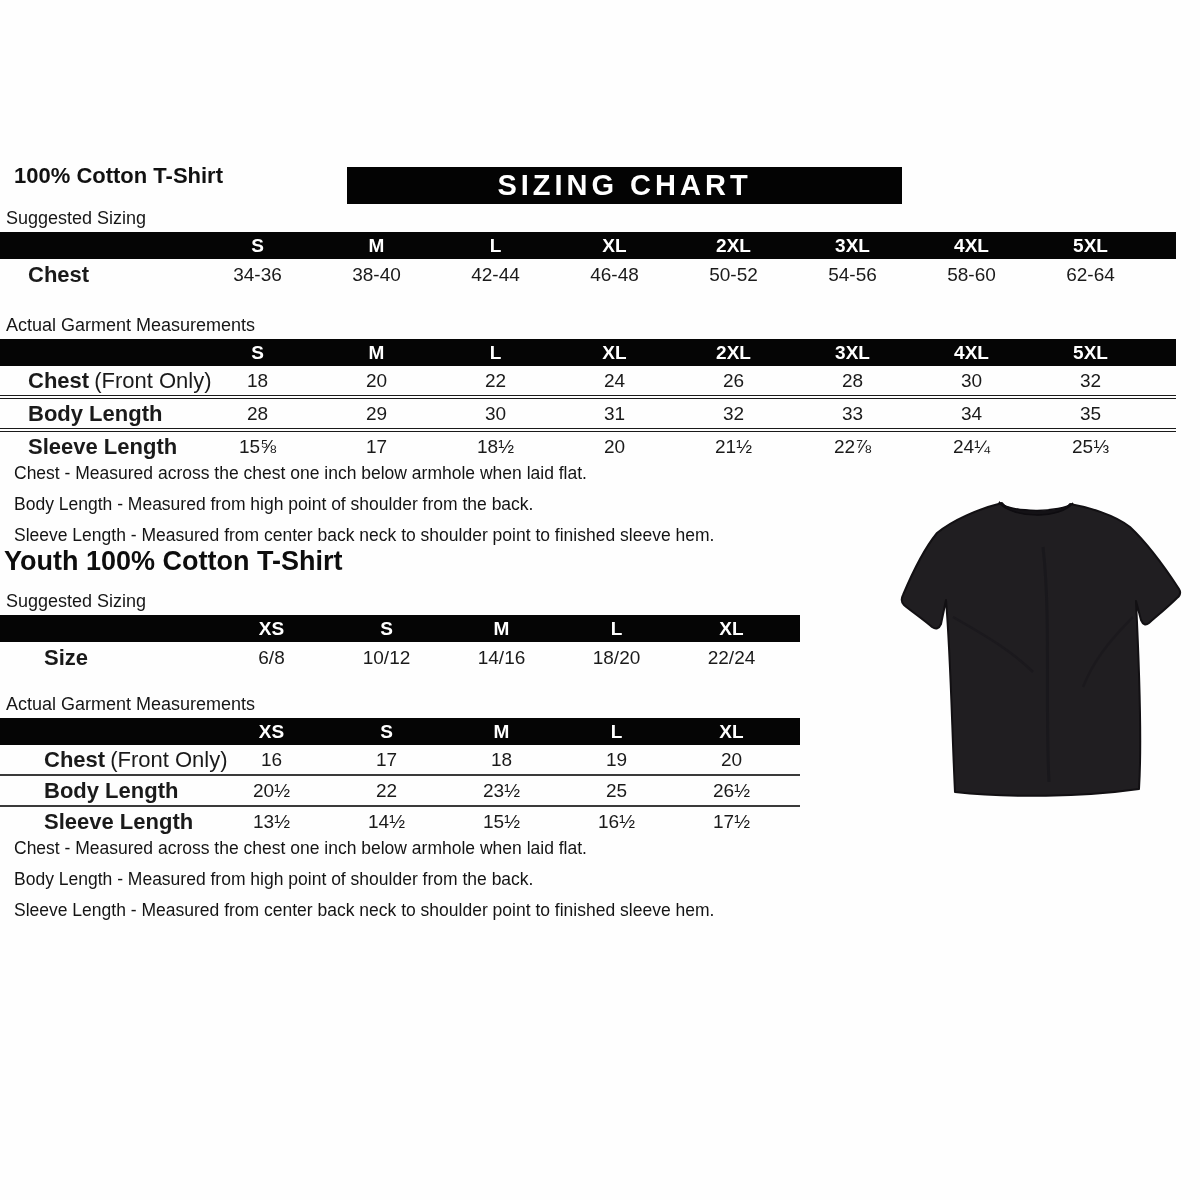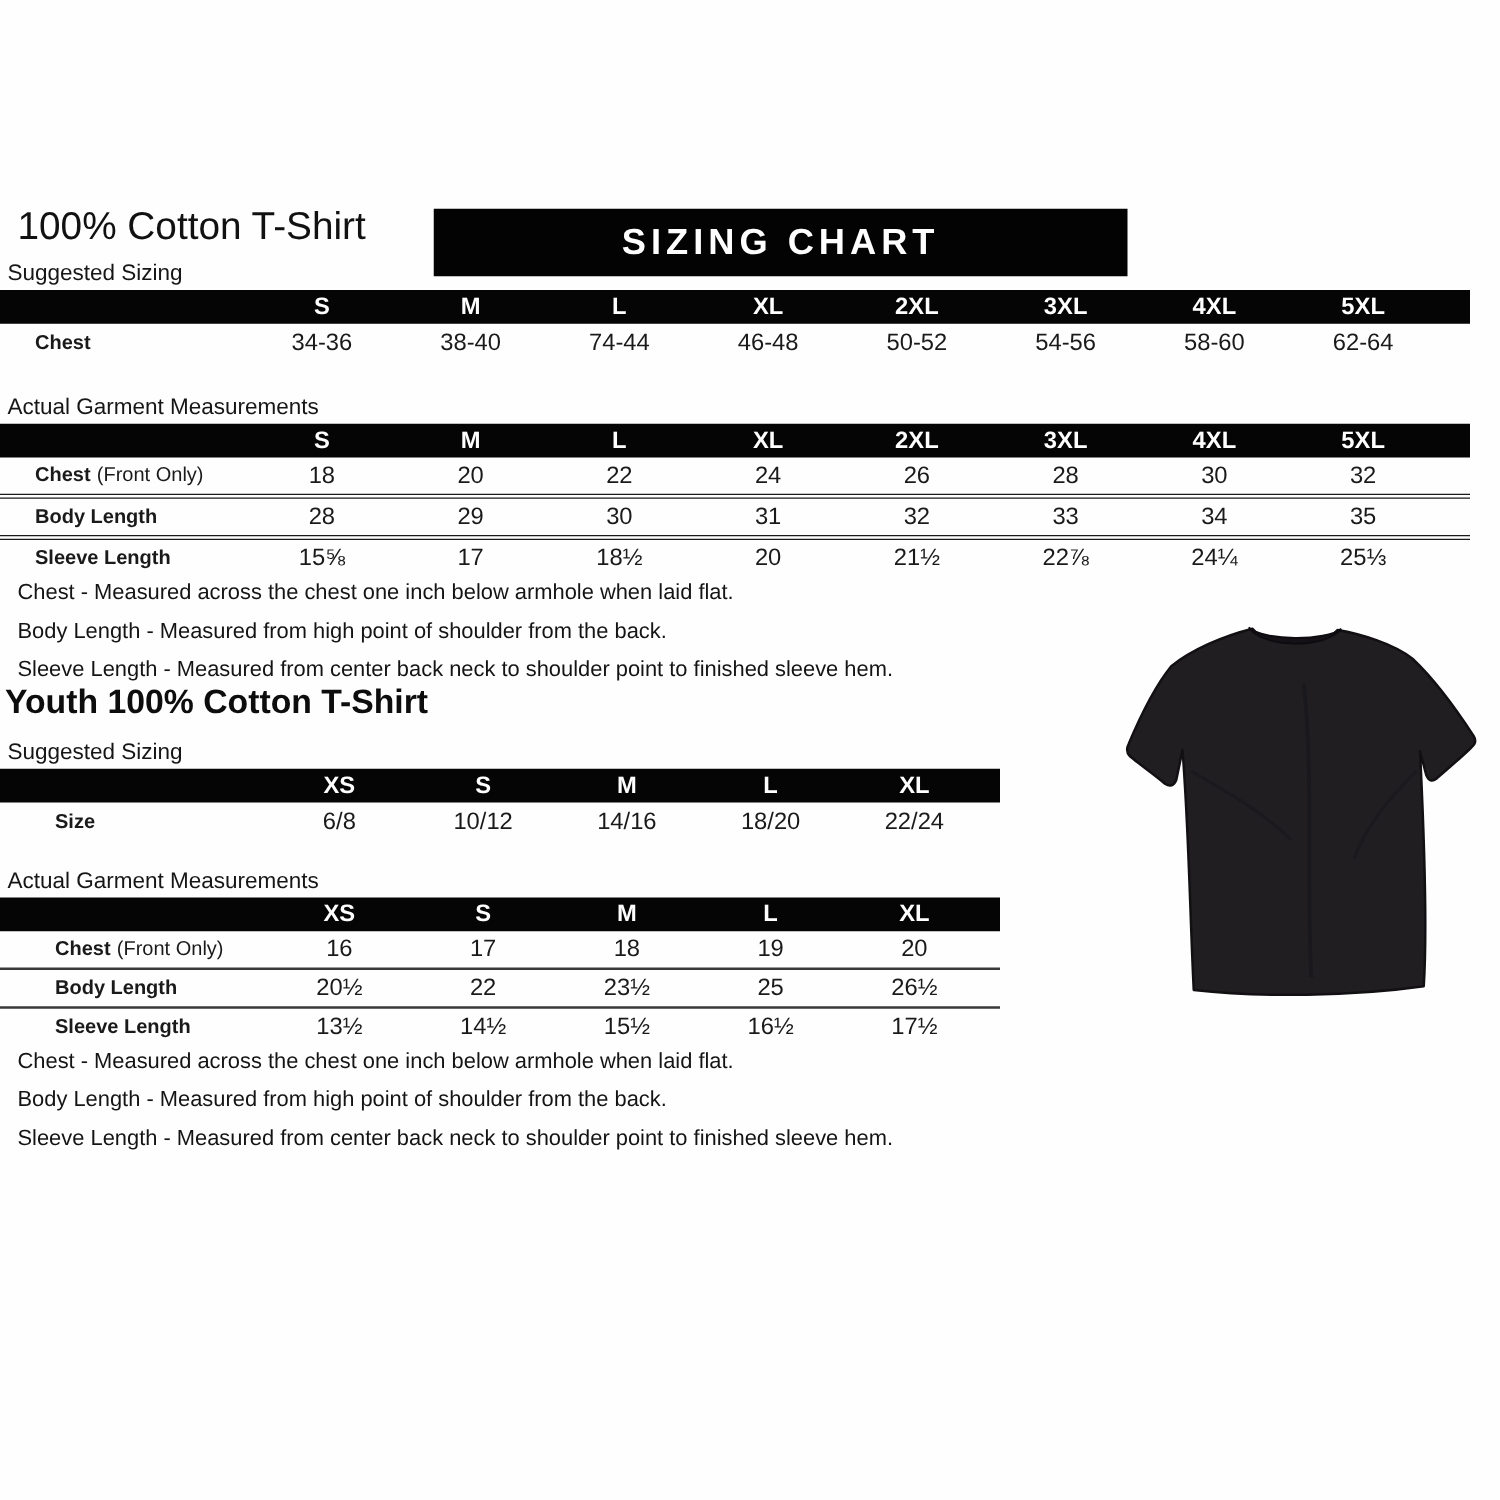--- a/index.html
+++ b/index.html
@@ -1,23 +1,23 @@
 <!DOCTYPE html>
 <html><head>
 <meta charset="utf-8">
 <style>
   html,body{margin:0;padding:0;background:#ffffff;}
   .canvas{
     position:relative;width:1200px;height:1200px;background:#fefefe;
     font-family:"Liberation Sans","DejaVu Sans",sans-serif;color:#1a1a1a;overflow:hidden;
   }
   .abs{position:absolute;}
-  .page-title{top:163px;left:14px;font-size:31px;font-weight:400;letter-spacing:0px;color:#111;}
+  .page-title{top:163px;left:14px;font-size:22px;font-weight:700;letter-spacing:0px;color:#111;}
   .banner{
-    top:167px;left:347px;width:555px;height:54px;background:#030303;color:#fff;
+    top:167px;left:347px;width:555px;height:37px;background:#030303;color:#fff;
     display:flex;align-items:center;justify-content:center;
     font-size:29px;font-weight:700;letter-spacing:4px;
   }
   .section-label{font-size:18px;color:#161616;}
   #adult-sug-label{top:208px;left:6px;}
   #adult-act-label{top:315px;left:6px;}
   #youth-sug-label{top:591px;left:6px;}
   #youth-act-label{top:694px;left:6px;}
 
   .size-table{left:0;}
@@ -25,21 +25,21 @@
   #adult-act-table{top:339px;width:1176px;}
   #youth-sug-table{top:615px;width:800px;}
   #youth-act-table{top:718px;width:800px;}
 
   .st-row{display:grid;align-items:center;}
   .adult .st-row{grid-template-columns:198px repeat(8,119px);}
   .youth .st-row{grid-template-columns:198px repeat(5,115px);padding-left:16px;}
   .st-header{background:#050505;height:27px;}
   .st-header .st-cell{color:#ffffff;font-weight:700;font-size:19px;}
   .st-cell{text-align:center;font-size:19px;}
-  .st-label{text-align:left;padding-left:28px;font-weight:700;font-size:16px;white-space:nowrap;}
+  .st-label{text-align:left;padding-left:28px;font-weight:700;font-size:22px;white-space:nowrap;}
   .st-label .suffix{font-weight:400;margin-left:5px;text-align:center;}
   .data-row{height:31px;}
   #adult-act-table .data-row,#youth-act-table .data-row{height:29px;}
   .sep-double .data-row:not(:last-child){border-bottom:4px double #1a1a1a;}
   .sep-single .data-row:not(:last-child){border-bottom:2px solid #3a3a3a;}
 
   .notes{font-size:17.5px;color:#141414;}
   #notes-adult{top:463px;left:14px;}
   #notes-youth{top:838px;left:14px;}
   .note-line{margin-bottom:10px;white-space:nowrap;}
@@ -69,21 +69,21 @@
         <div class="st-cell">XL</div>
         <div class="st-cell">2XL</div>
         <div class="st-cell">3XL</div>
         <div class="st-cell">4XL</div>
         <div class="st-cell">5XL</div>
       </div>
       <div class="st-row data-row">
         <div class="st-label"><span>Chest</span></div>
         <div class="st-cell">34-36</div>
         <div class="st-cell">38-40</div>
-        <div class="st-cell">74-44</div>
+        <div class="st-cell">42-44</div>
         <div class="st-cell">46-48</div>
         <div class="st-cell">50-52</div>
         <div class="st-cell">54-56</div>
         <div class="st-cell">58-60</div>
         <div class="st-cell">62-64</div>
       </div>
     </div>
 
   <div class="abs section-label" id="adult-act-label">Actual Garment Measurements</div>
   <div class="abs size-table adult sep-double" id="adult-act-table">

